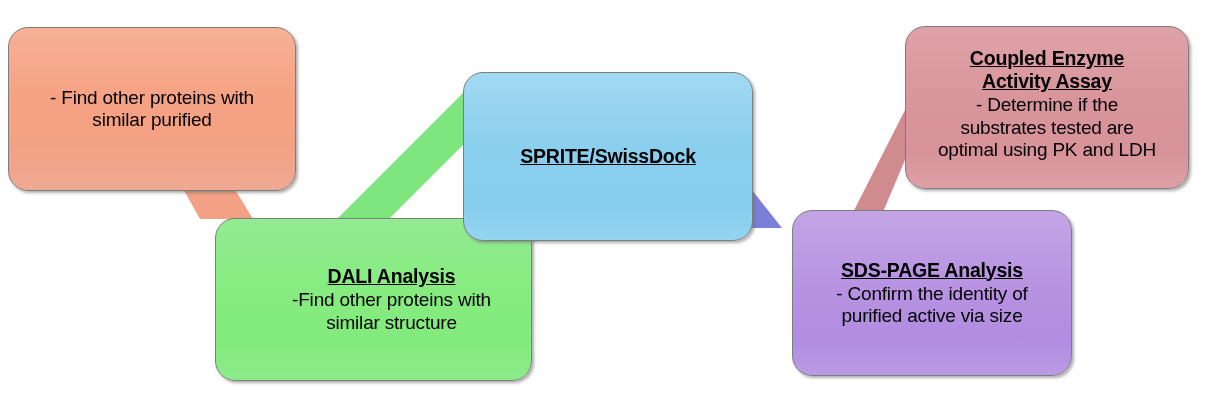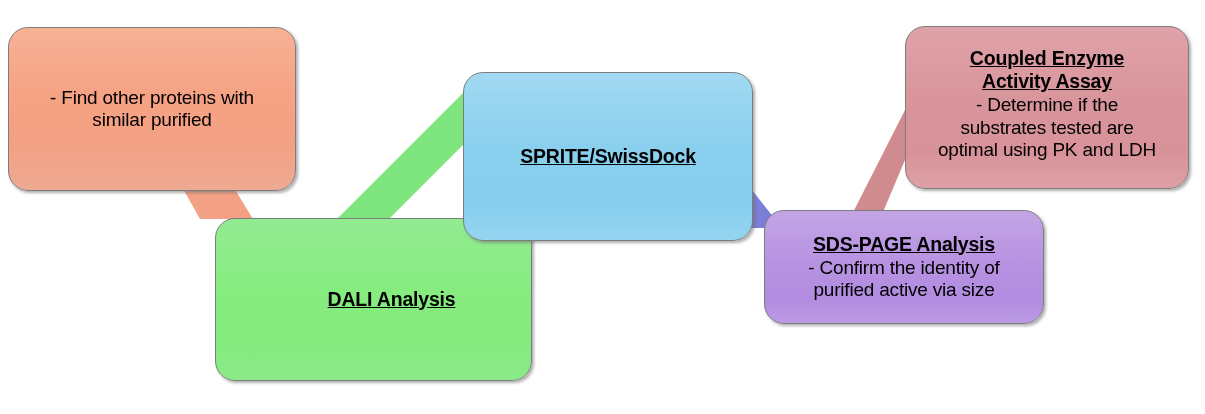--- a/index.html
+++ b/index.html
@@ -65,21 +65,21 @@
     left: 215px; top: 218px; width: 317px; height: 163px;
     background: linear-gradient(180deg, #93eb92 0%, #86ec7f 45%, #83ea7d 75%, #8ceb89 100%);
     padding-left: 44px;
   }
   #node-sprite {
     left: 463px; top: 30px;  width: 290px; height: 169px;
     background: linear-gradient(180deg, #a2d9f2 0%, #8acfee 45%, #86cdee 78%, #94d4f0 100%);
     margin-top: 42px;
   }
   #node-sds {
-    left: 764px; top: 210px; width: 280px; height: 114px;
+    left: 792px; top: 210px; width: 280px; height: 166px;
     background: linear-gradient(180deg, #c3a5e5 0%, #b893e2 45%, #b18ce0 78%, #bb9ae4 100%);
   }
   #node-assay {
     left: 905px; top: 26px;  width: 284px; height: 163px;
     background: linear-gradient(180deg, #dfa2a8 0%, #d9959c 45%, #d8939a 78%, #dda0a6 100%);
   }
   #node-blast  .node-title { margin-top: 12px; }
   #node-assay  .node-title { margin-top: -6px; }
 </style>
 </head>
@@ -98,20 +98,22 @@
     <polygon points="840,238 905,110 905,160 872,238" fill="#d08b8f"></polygon>
   </svg>
 
   <div class="node" id="node-blast">
     <div class="node-desc">- Find other proteins with
 similar purified</div>
   </div>
 
   <div class="node" id="node-dali">
     <div class="node-title">DALI Analysis</div>
+    <div class="node-desc">-Find other proteins with
+similar structure</div>
   </div>
 
   <div class="node" id="node-sprite">
     <div class="node-title">SPRITE/SwissDock</div>
   </div>
 
   <div class="node" id="node-sds">
     <div class="node-title">SDS-PAGE Analysis</div>
     <div class="node-desc">- Confirm the identity of
 purified active via size</div>

